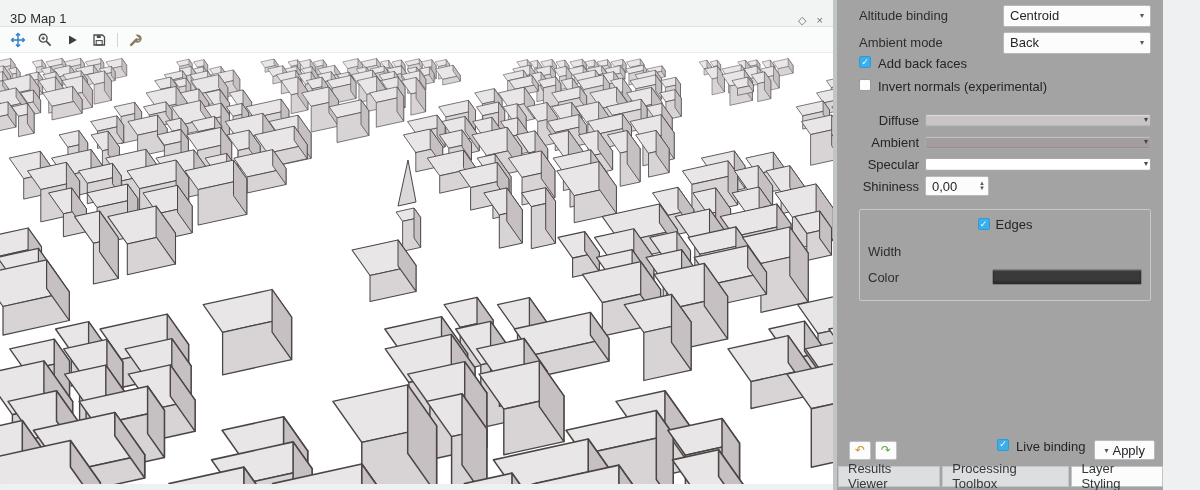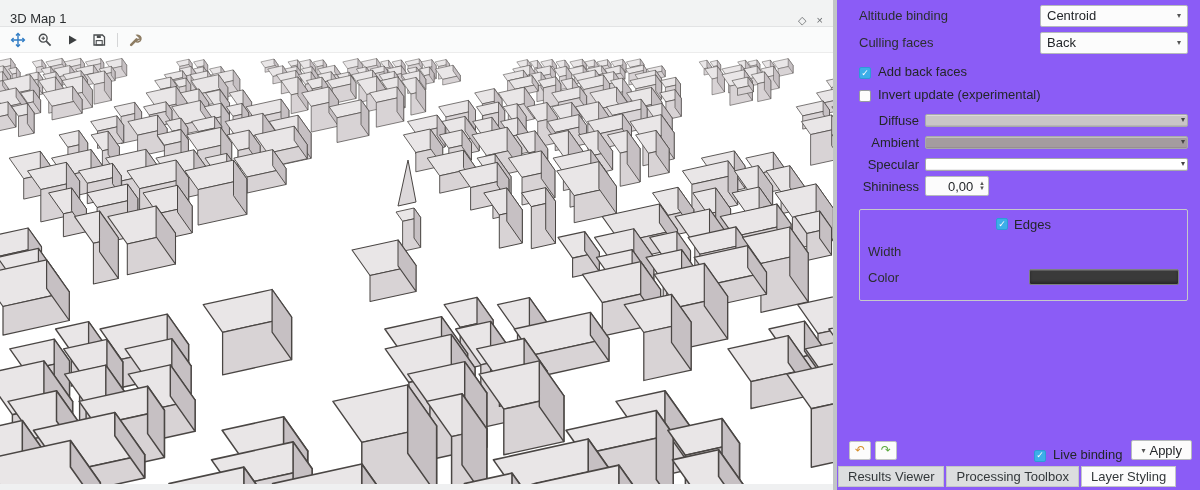--- a/index.html
+++ b/index.html
@@ -19,43 +19,43 @@
   .dock-btn { cursor:default; line-height:1; }
   .map-toolbar { height:26px; background:#fafbfb; border-bottom:1px solid #ececec;
                  display:flex; align-items:center; gap:9px; padding:0 9px; }
   .tbtn { width:18px; height:18px; display:inline-flex; align-items:center; justify-content:center; border-radius:2px; }
   .tsep { width:1px; height:14px; background:#d5d6d7; }
   .viewport { position:absolute; left:0; top:54px; right:0; bottom:0; background:#ffffff; overflow:hidden; }
 
   .splitter { position:absolute; left:833px; top:0; width:4px; height:490px; background:#c2c5c6; }
 
   
-  .side { position:absolute; left:837px; top:0; width:363px; height:490px; background:#8b5cf6; }
+  .side { position:absolute; left:837px; top:0; width:326px; height:490px; background:#a3a3a3; }
   .side-content { position:absolute; top:2px; left:22px; right:12px; bottom:56px; }
 
   .form-row { display:flex; align-items:center; height:27px; }
   .lbl { color:#2b2e30; }
   .combo { margin-left:auto; width:148px; height:22px; background:#fcfcfc;
            border:1px solid #b6babc; border-radius:2px; display:flex; align-items:center; padding:0 6px; }
   .combo .chev { margin-left:auto; font-size:8px; color:#555; }
 
-  .cb-row { display:flex; align-items:flex-end; height:23px; cursor:default; }
+  .cb-row { display:flex; align-items:flex-start; height:23px; cursor:default; }
   .cb { width:12px; height:12px; border:1px solid #989c9e; border-radius:2px; background:#fdfdfd;
         display:inline-flex; align-items:center; justify-content:center; margin-right:7px; flex:none; }
   .cb.checked { background:#3daee9; border-color:#2e9bd6; color:#fff; font-size:9px; }
   .cb.checked::after { content:"✓"; line-height:1; }
 
   .mat { margin-top:7px; }
   .mat-row { display:flex; align-items:center; height:22px; }
   .mat-lbl { width:60px; text-align:right; margin-right:6px; flex:none; }
   .colorbar { flex:1; height:13px; border:1px solid #a6a9ab; border-radius:2px; position:relative;
               box-shadow: inset 0 1px 0 rgba(255,255,255,.35), inset 0 -1px 0 rgba(0,0,0,.08); }
   .colorbar .chev { position:absolute; right:2px; top:0px; font-size:8px; color:#444; }
   .spin { height:20px; background:#fcfcfc; border:1px solid #b6babc; border-radius:2px;
-          display:flex; align-items:center; padding:0 3px 0 22px; }
+          display:flex; align-items:center; padding:0 3px 0 6px; }
   .spin .arrows { margin-left:auto; display:flex; flex-direction:column; font-size:6px; line-height:5px;
                   color:#555; padding-left:5px; }
   .spin-sm { width:64px; }
   .spin-lg { width:150px; margin-left:auto; }
 
   .group { margin-top:12px; border:1px solid #c6c9ca; border-radius:2px; padding:4px 8px 10px; }
   .group-title { display:flex; align-items:center; justify-content:center; height:20px; margin-bottom:4px; }
   .group-title .cb { margin-right:6px; }
   .group .form-row { height:26px;justify-content:space-between; }
   .swatch { margin-left:auto; width:150px; height:16px; border:1px solid #7d7f81; border-radius:2px;
@@ -1008,35 +1008,35 @@
 
       <div class="form-row">
         <span class="lbl">Altitude binding</span>
         <span class="combo">
           <span>Centroid</span>
           <span class="chev">▾</span>
         </span>
       </div>
 
       <div class="form-row">
-        <span class="lbl">Culling faces</span>
+        <span class="lbl">Ambient mode</span>
         <span class="combo">
           <span>Back</span>
           <span class="chev">▾</span>
         </span>
       </div>
 
       <label class="cb-row">
         <span class="cb checked"></span>
         <span>Add back faces</span>
       </label>
 
       <label class="cb-row">
         <span class="cb"></span>
-        <span>Invert update (experimental)</span>
+        <span>Invert normals (experimental)</span>
       </label>
 
       <div class="mat">
         <div class="mat-row">
           <span class="mat-lbl">Diffuse</span>
           <span class="colorbar" style="background: rgb(201, 197, 199);">
             <span class="chev">▾</span>
           </span>
         </div>
         <div class="mat-row">

